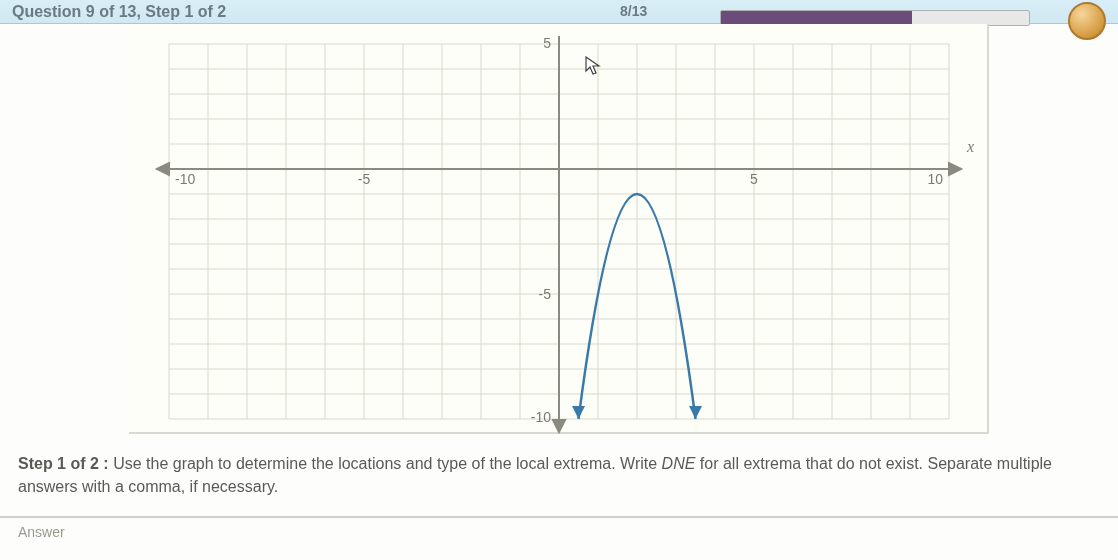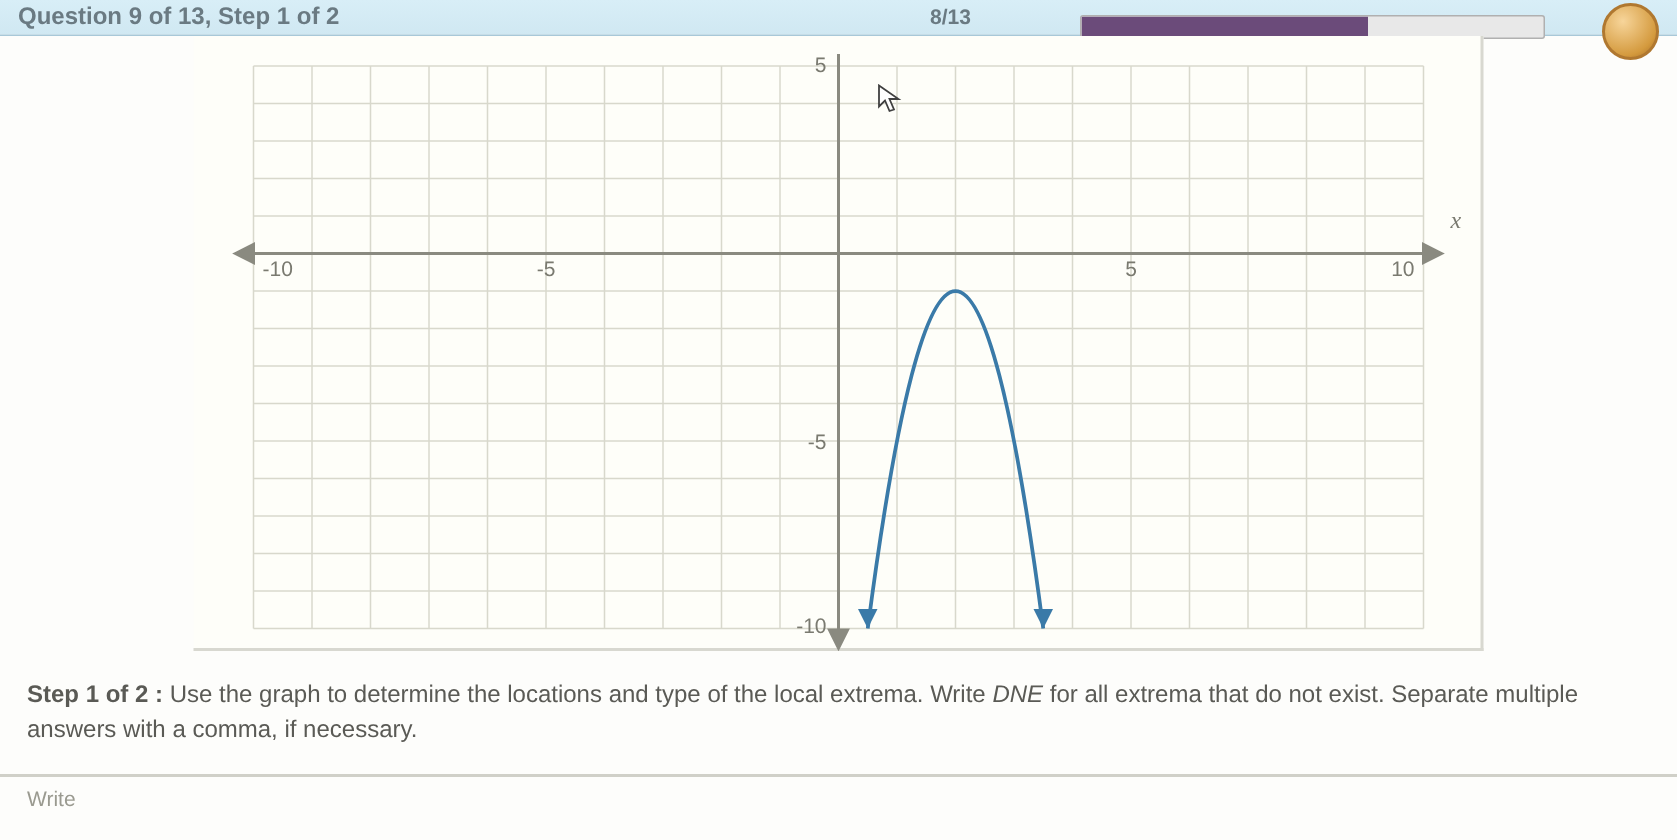--- a/index.html
+++ b/index.html
@@ -191,14 +191,14 @@
     <path d="M1 1 L1 15 L5 11 L8 18 L11 17 L8 10 L14 10 Z" fill="#fefefe" stroke="#404040" stroke-width="1.2"></path>
   </svg>
 </div>
 
 <p class="instructions">
   <span class="step-lead">Step 1 of 2 :</span>
   <span>Use the graph to determine the locations and type of the local extrema. Write </span><span class="dne">DNE</span><span> for all extrema that do not exist. Separate multiple answers with a comma, if necessary.</span>
 </p>
 
 <div class="footer">
-  <span>Write</span>
+  <span>Answer</span>
 </div>
 
 </body></html>

